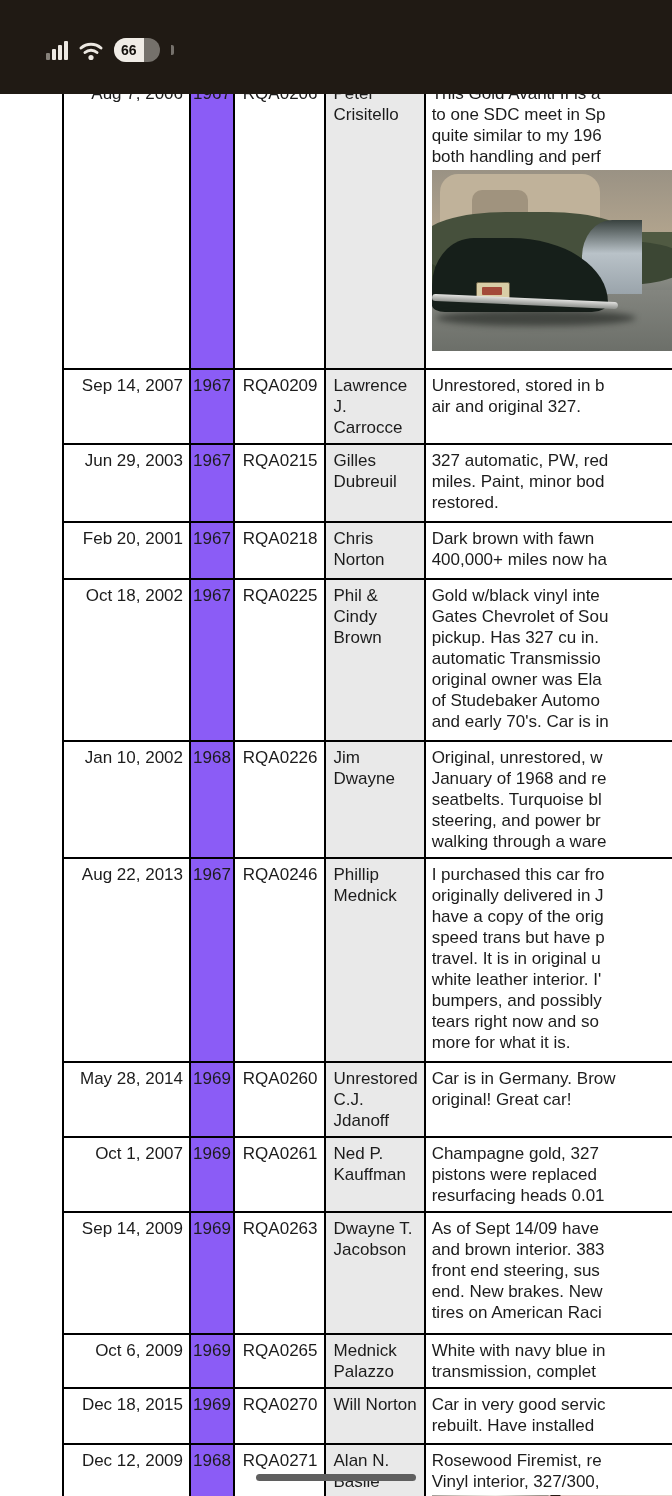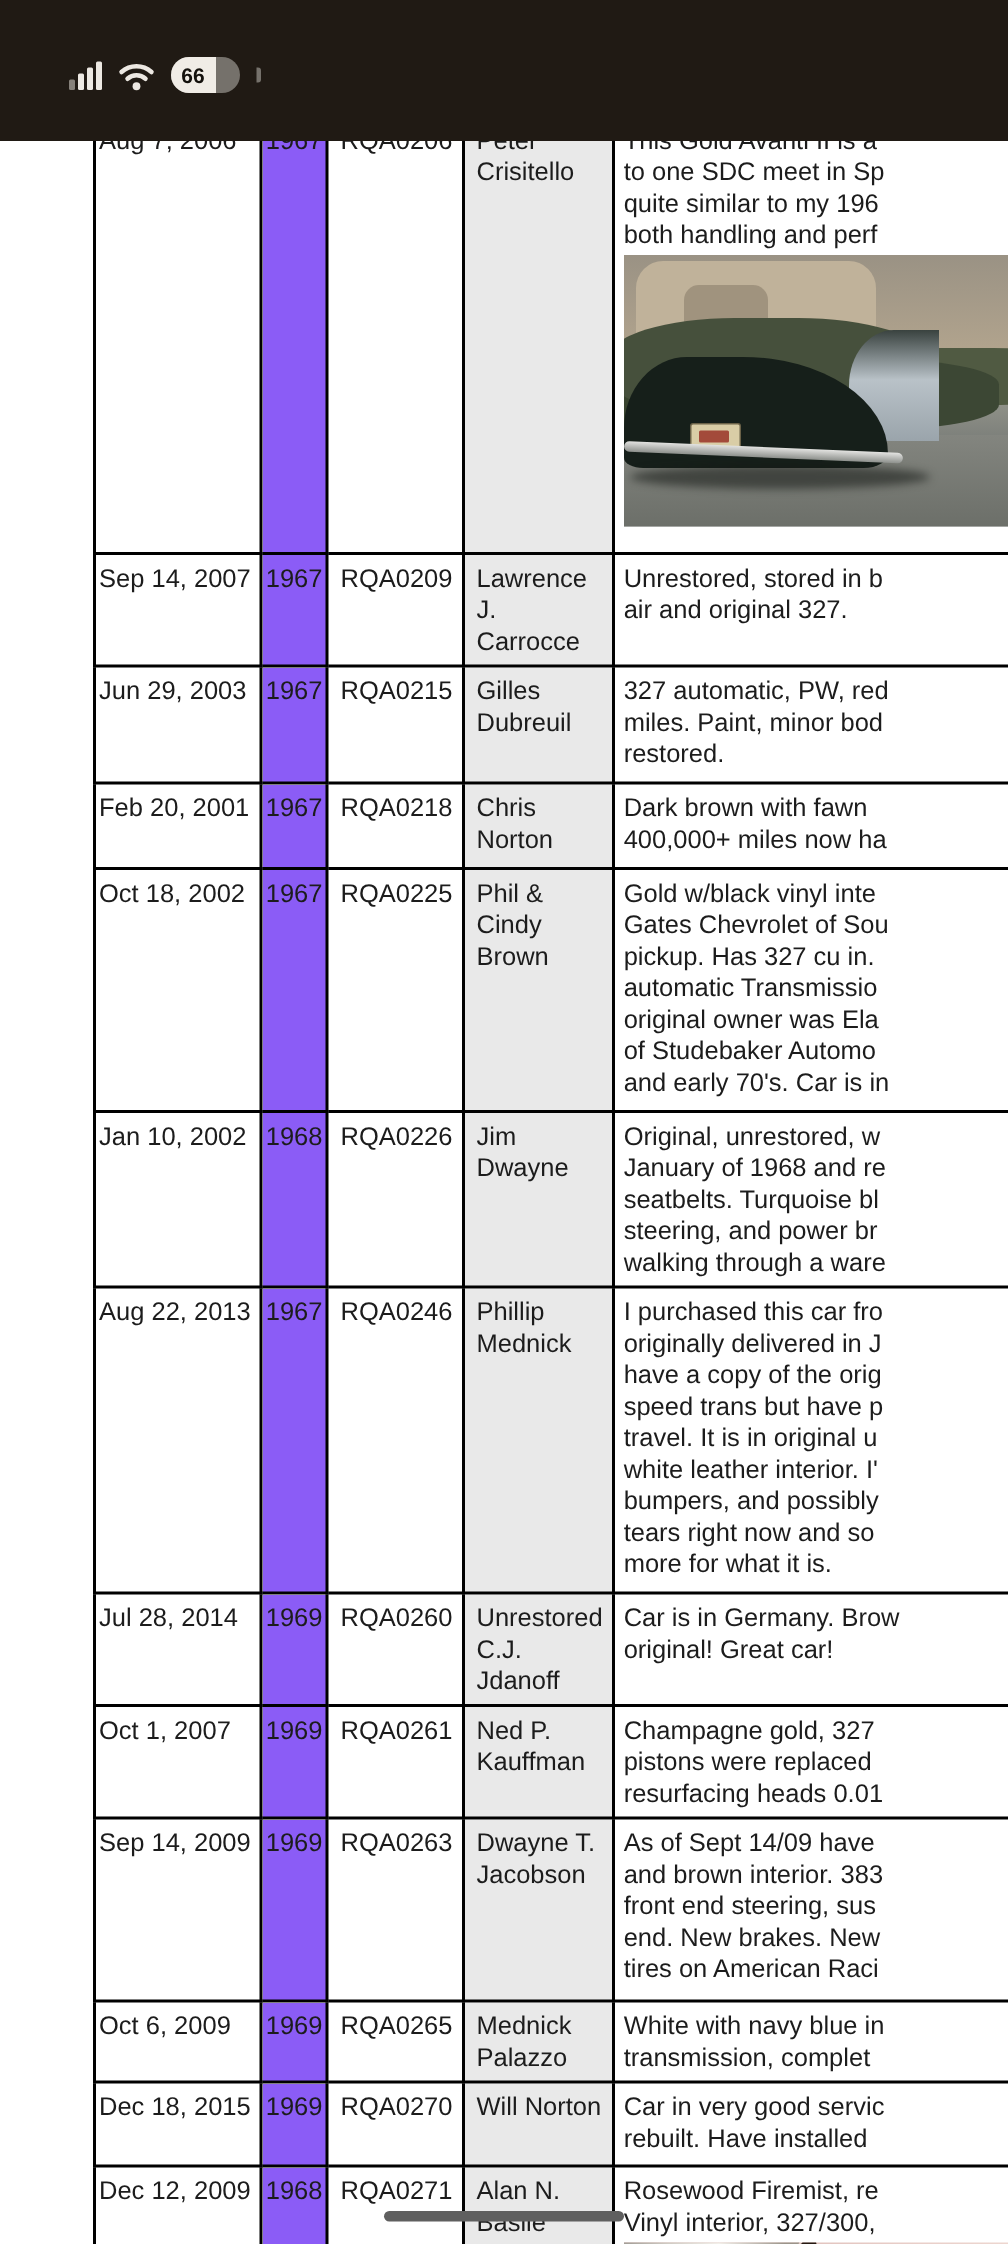--- a/index.html
+++ b/index.html
@@ -35,21 +35,21 @@
   .battery .fill{position:absolute;left:0;top:0;bottom:0;width:66%;background:#f0ece6;}
   .battery .num{position:relative;z-index:2;width:66%;text-align:center;color:#14110d;
                 font-size:14px;font-weight:bold;}
   .bat-nub{width:3px;height:10px;background:#75716b;border-radius:0 2px 2px 0;margin-left:1px;}
 
   
   .viewport{position:absolute;top:94px;left:0;width:672px;height:1402px;overflow:hidden;background:#fff;}
   table.registry{border-collapse:collapse;table-layout:fixed;position:absolute;top:-18px;left:62px;
                  font-size:17px;line-height:21px;color:#1c1c1c;}
   td{border:2px solid #000;vertical-align:top;padding:5px 6px 5px 8px;overflow:hidden;}
-  td.c-date{padding-left:2px;white-space:nowrap;}
+  td.c-date{padding-left:16px;white-space:nowrap;text-align:right;}
   td.c-year{text-align:center;background:#8b5cf6;padding-left:2px;padding-right:2px;}
   td.c-reg{white-space:nowrap;}
   td.c-owner{background:#e9e9e9;}
   td.c-desc{padding-left:6px;}
   .desc-line{white-space:nowrap;}
 
   
   .photo1{position:relative;width:420px;height:181px;margin-top:3px;overflow:hidden;
           background:linear-gradient(#9a9284 0%,#b3a58e 38%,#8f9188 55%,#7c7f7a 68%,#6f726e 100%);}
   .p1-rock{position:absolute;left:8px;top:4px;width:160px;height:86px;border-radius:18px;
@@ -220,21 +220,21 @@
             <div class="desc-line">have a copy of the orig</div>
             <div class="desc-line">speed trans but have p</div>
             <div class="desc-line">travel. It is in original u</div>
             <div class="desc-line">white leather interior. I'</div>
             <div class="desc-line">bumpers, and possibly</div>
             <div class="desc-line">tears right now and so</div>
             <div class="desc-line">more for what it is.</div>
           </td>
         </tr>
         <tr style="height: 60px;">
-          <td class="c-date">Jul 28, 2014</td>
+          <td class="c-date">May 28, 2014</td>
           <td class="c-year">1969</td>
           <td class="c-reg">RQA0260</td>
           <td class="c-owner">Unrestored C.J. Jdanoff</td>
           <td class="c-desc">
             <div class="desc-line">Car is in Germany. Brow</div>
             <div class="desc-line">original! Great car!</div>
           </td>
         </tr>
         <tr style="height: 74px;">
           <td class="c-date">Oct 1, 2007</td>

